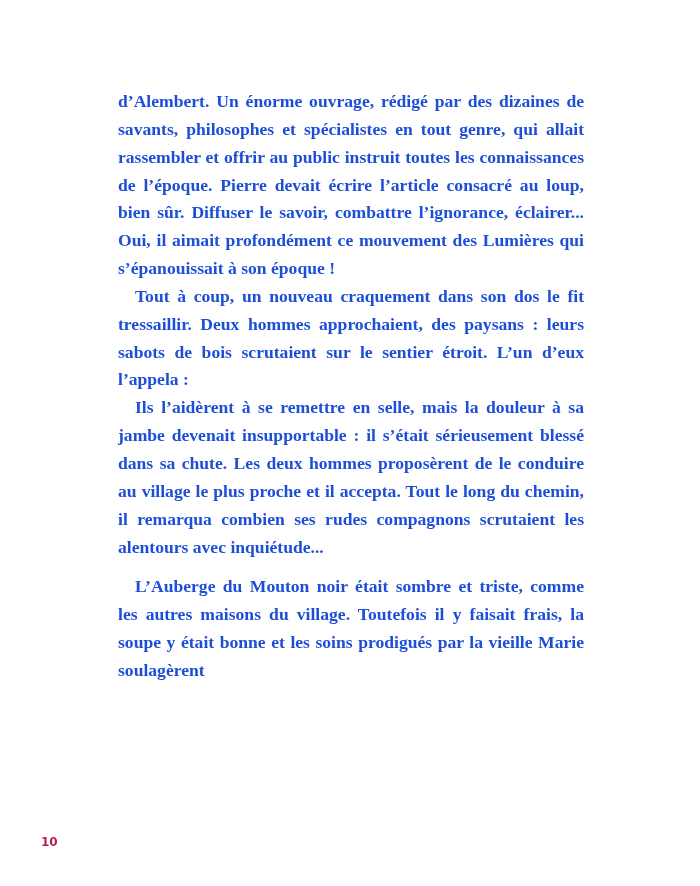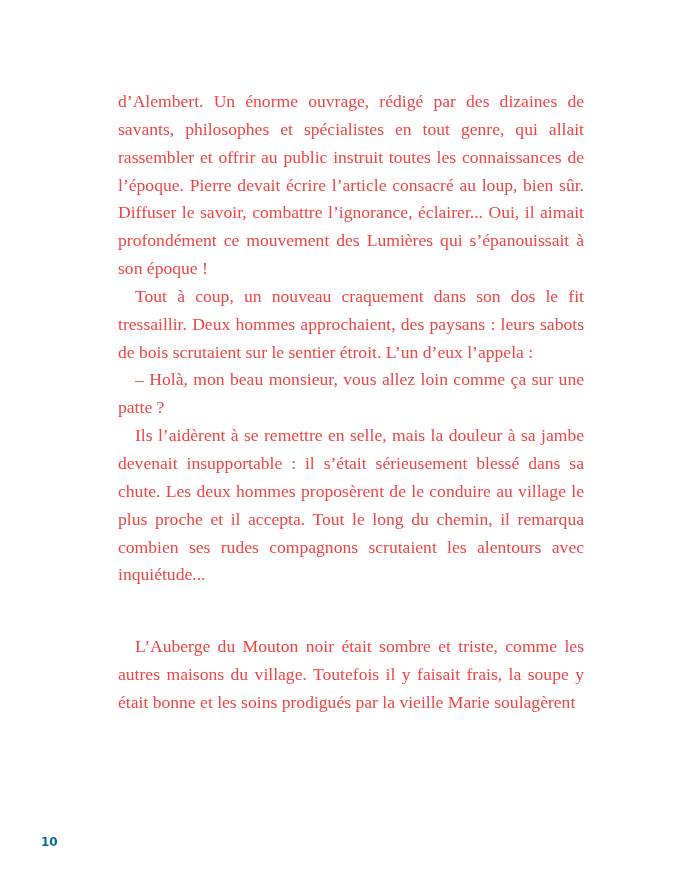--- a/index.html
+++ b/index.html
@@ -5,44 +5,44 @@
   html, body { margin: 0; padding: 0; background: #ffffff; }
   body { width: 700px; height: 886px; position: relative; overflow: hidden; }
   .text-block {
     position: absolute;
     left: 118px;
     top: 88px;
     width: 466px;
     font-family: "Liberation Serif", "DejaVu Serif", serif;
     font-size: 17.6px;
     line-height: 27.85px;
-    color: #ef4444;
+    color: #1d4ed8;
+    font-weight: bold;
   }
   .text-block p {
     margin: 0;
     text-align: justify;
     text-align-last: left;
     hyphens: none;
   }
   .text-block p.indent { text-indent: 17px; }
-  .text-block p.gap { margin-top: 44px; }
+  .text-block p.gap { margin-top: 12px; }
   .page-number {
     position: absolute;
     left: 41px;
     top: 835px;
     font-family: "DejaVu Sans", sans-serif;
     font-weight: bold;
     font-size: 12px;
-    color: #0369a1;
+    color: #be185d;
   }
 </style>
 </head>
 <body>
 
 <div class="text-block">
   <p>d’Alembert. Un énorme ouvrage, rédigé par des dizaines de savants, philosophes et spécialistes en tout genre, qui allait rassembler et offrir au public instruit toutes les connaissances de l’époque. Pierre devait écrire l’article consacré au loup, bien sûr. Diffuser le savoir, combattre l’ignorance, éclairer... Oui, il aimait profondément ce mouvement des Lumières qui s’épanouissait à son époque !</p>
   <p class="indent">Tout à coup, un nouveau craquement dans son dos le fit tressaillir. Deux hommes approchaient, des paysans : leurs sabots de bois scrutaient sur le sentier étroit. L’un d’eux l’appela :</p>
-  <p class="indent">– Holà, mon beau monsieur, vous allez loin comme ça sur une patte ?</p>
   <p class="indent">Ils l’aidèrent à se remettre en selle, mais la douleur à sa jambe devenait insupportable : il s’était sérieusement blessé dans sa chute. Les deux hommes proposèrent de le conduire au village le plus proche et il accepta. Tout le long du chemin, il remarqua combien ses rudes compagnons scrutaient les alentours avec inquiétude...</p>
   <p class="indent gap">L’Auberge du Mouton noir était sombre et triste, comme les autres maisons du village. Toutefois il y faisait frais, la soupe y était bonne et les soins prodigués par la vieille Marie soulagèrent</p>
 </div>
 
 <div class="page-number">10</div>
 
 </body></html>

